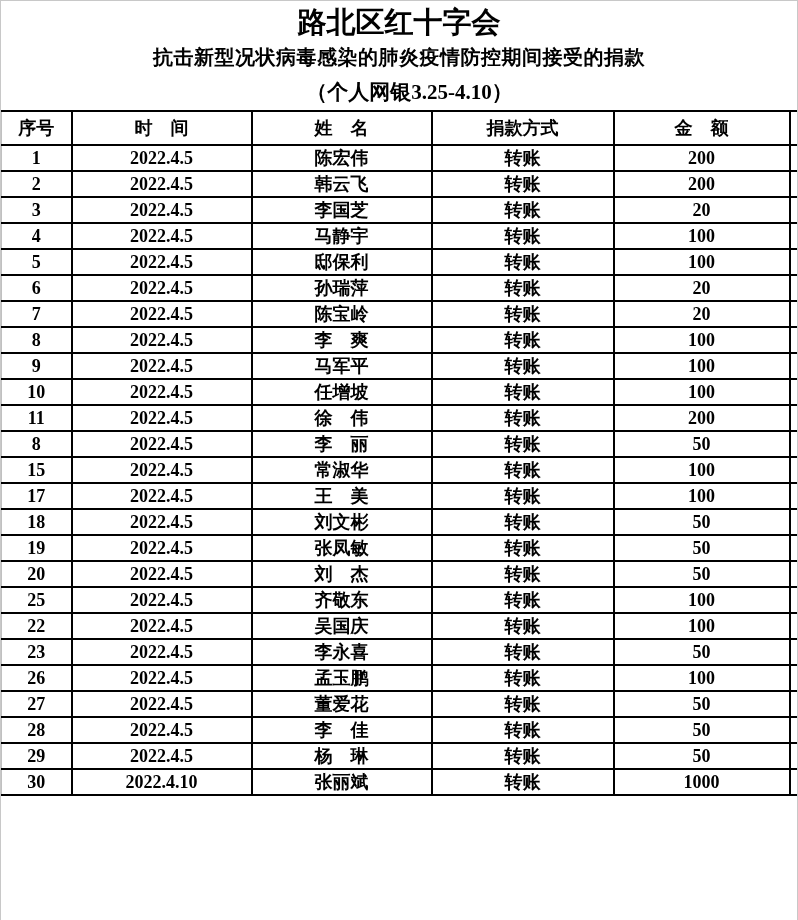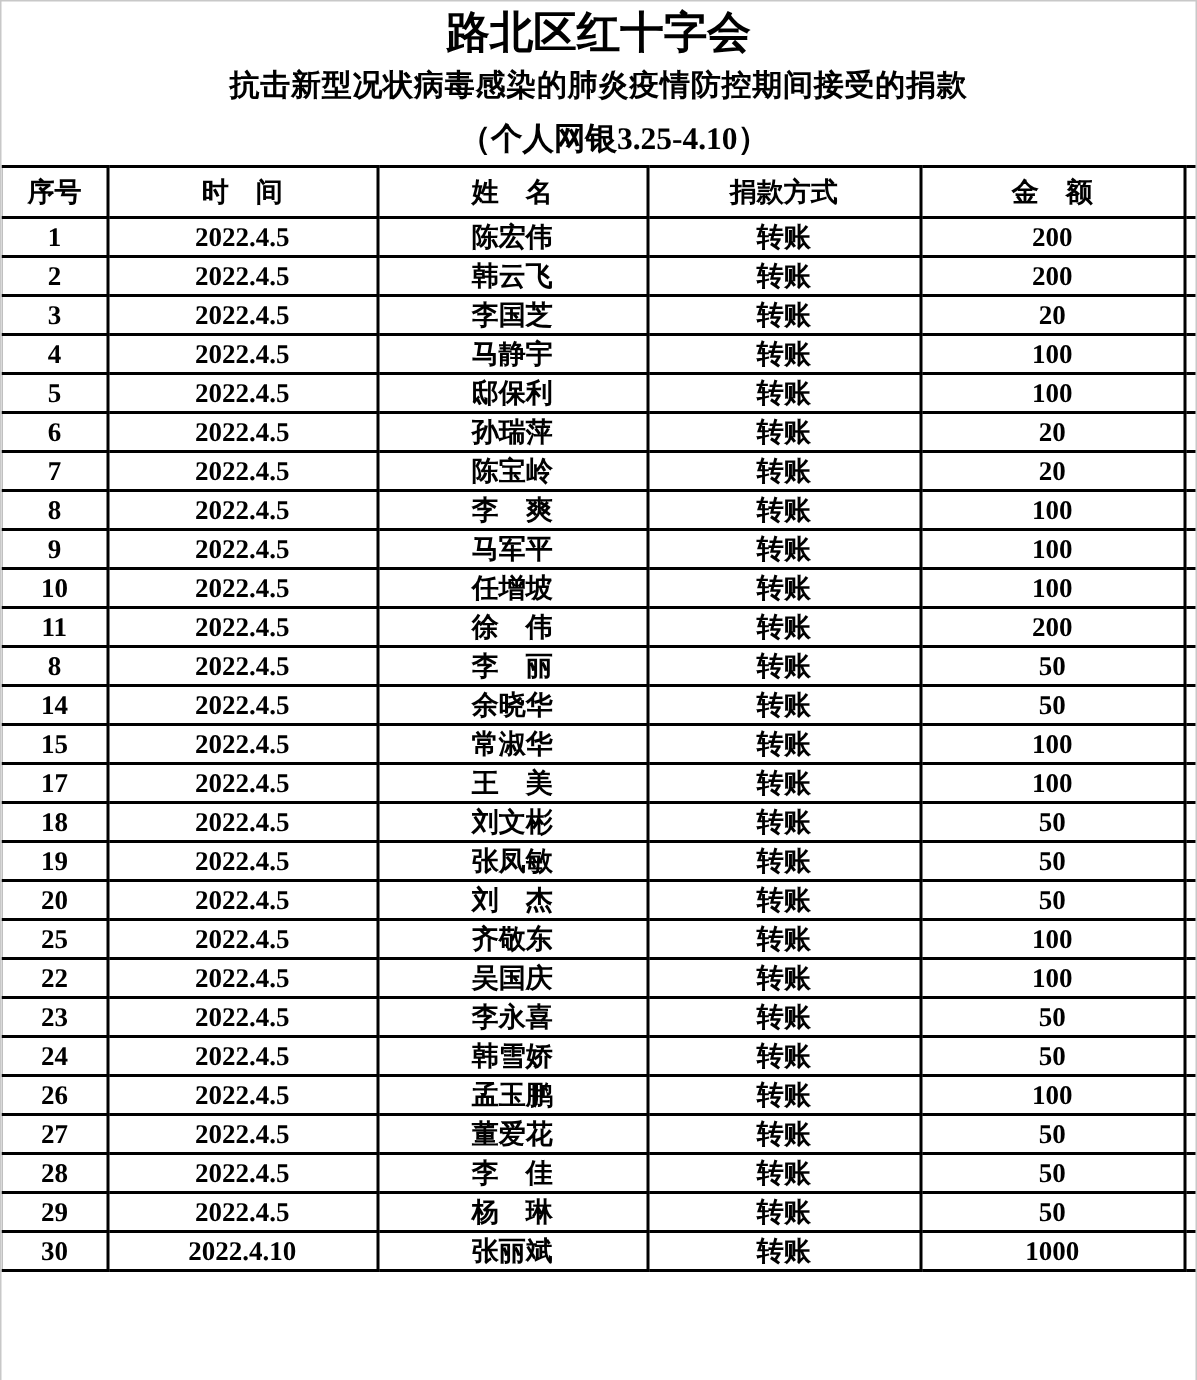--- a/index.html
+++ b/index.html
@@ -159,28 +159,20 @@
         </tr>
         <tr>
           <td>8</td>
           <td>2022.4.5</td>
           <td>李　丽</td>
           <td>转账</td>
           <td>50</td>
           <td class="gutter"></td>
         </tr>
         <tr>
-          <td>14</td>
-          <td>2022.4.5</td>
-          <td>余晓华</td>
-          <td>转账</td>
-          <td>50</td>
-          <td class="gutter"></td>
-        </tr>
-        <tr>
           <td>15</td>
           <td>2022.4.5</td>
           <td>常淑华</td>
           <td>转账</td>
           <td>100</td>
           <td class="gutter"></td>
         </tr>
         <tr>
           <td>17</td>
           <td>2022.4.5</td>
@@ -226,28 +218,20 @@
           <td>2022.4.5</td>
           <td>吴国庆</td>
           <td>转账</td>
           <td>100</td>
           <td class="gutter"></td>
         </tr>
         <tr>
           <td>23</td>
           <td>2022.4.5</td>
           <td>李永喜</td>
-          <td>转账</td>
-          <td>50</td>
-          <td class="gutter"></td>
-        </tr>
-        <tr>
-          <td>24</td>
-          <td>2022.4.5</td>
-          <td>韩雪娇</td>
           <td>转账</td>
           <td>50</td>
           <td class="gutter"></td>
         </tr>
         <tr>
           <td>26</td>
           <td>2022.4.5</td>
           <td>孟玉鹏</td>
           <td>转账</td>
           <td>100</td>

